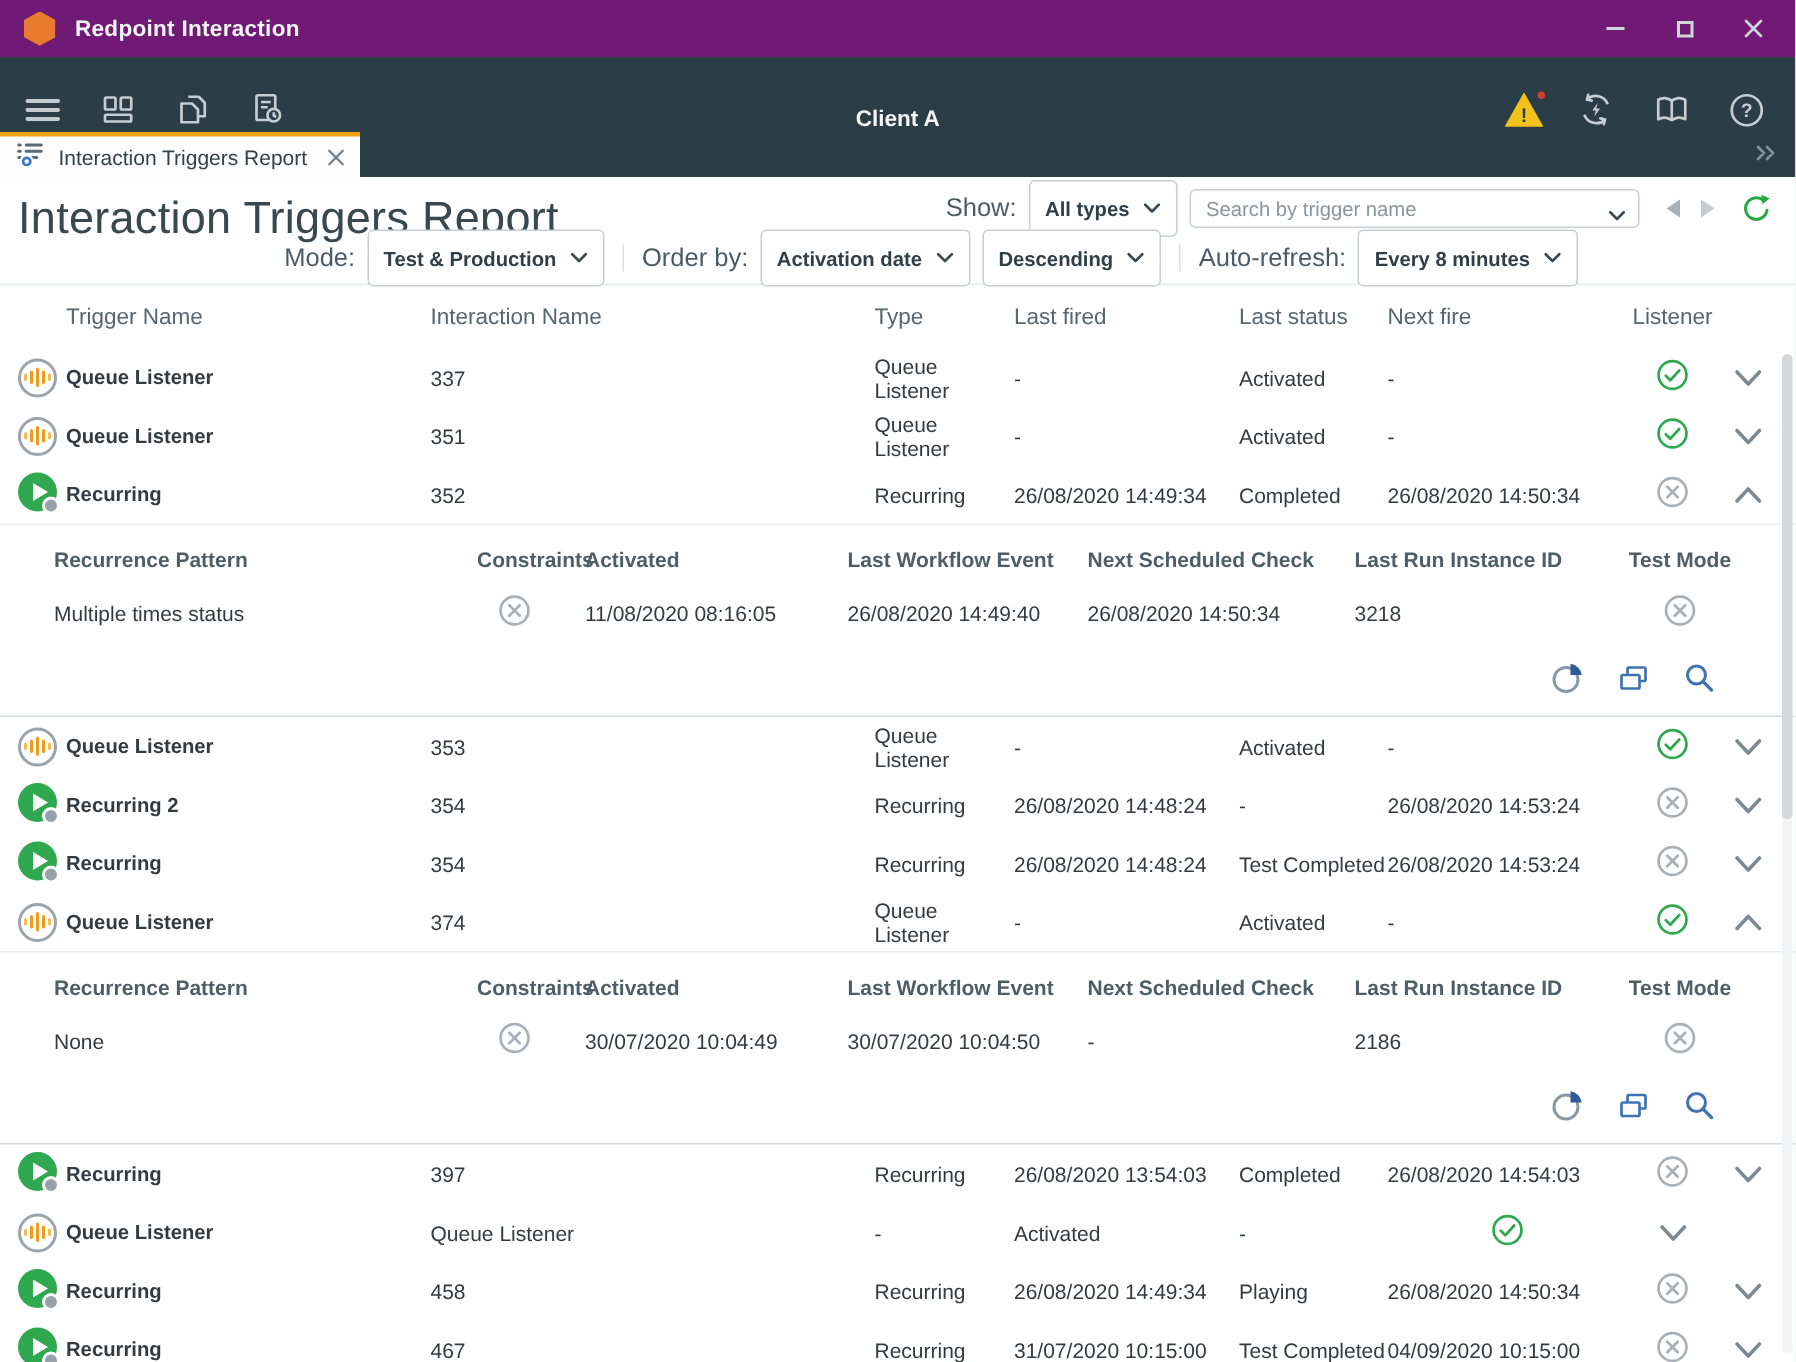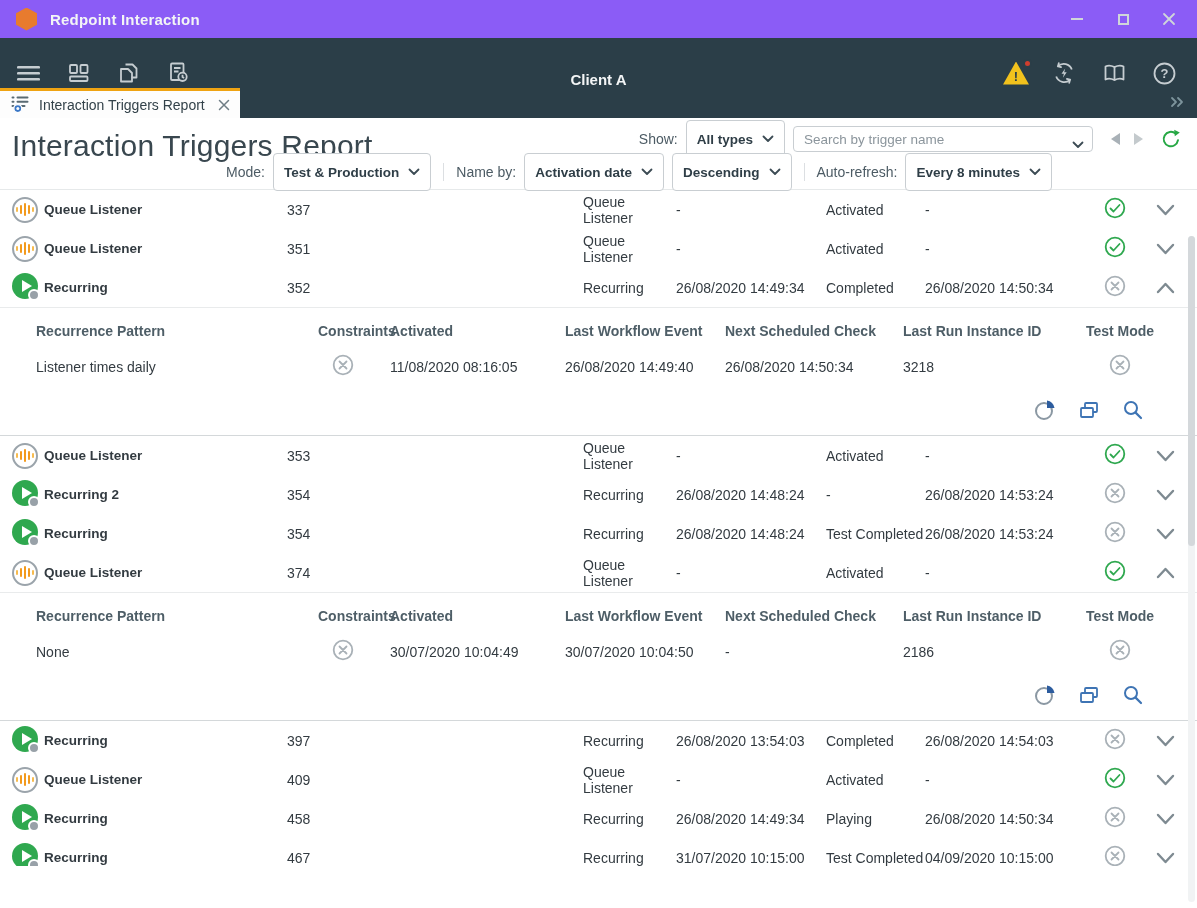--- a/index.html
+++ b/index.html
@@ -2,21 +2,21 @@
 <html><head>
 <meta charset="utf-8">
 <style>
   html,body{margin:0;padding:0;background:#e9ebec;}
   *{box-sizing:border-box;}
   .app{
     position:relative;width:1197px;height:908px;background:#fff;overflow:hidden;
     font-family:"Liberation Sans","DejaVu Sans",sans-serif;color:#333b41;
   }
   
-  .titlebar{height:38px;background:#8b5cf6;display:flex;align-items:center;padding:0 12px;}
+  .titlebar{height:38px;background:#701a75;display:flex;align-items:center;padding:0 12px;}
   .logo-hex{width:21px;height:23px;background:#e87b2e;margin:0 13px 0 4px;
     clip-path:polygon(50% 0,100% 25%,100% 75%,50% 100%,0 75%,0 25%);}
   .app-title{color:#f3f5f6;font-size:15px;font-weight:700;letter-spacing:.2px;}
   .win-controls{margin-left:auto;display:flex;align-items:center;gap:30px;padding-right:8px;}
   .wc{display:inline-flex;align-items:center;justify-content:center;width:16px;height:16px;}
   .wc-min i{display:block;width:12px;height:2px;background:#cfd6d9;}
   .wc-max i{display:block;width:11px;height:11px;border:2px solid #cfd6d9;}
   
   .toolbar{height:50px;background:#2b3e48;display:flex;align-items:flex-end;padding:0 14px;position:relative;}
   .tb-left{display:flex;align-items:center;gap:20px;}
@@ -32,21 +32,21 @@
   .tab{width:240px;height:30px;background:#fdfdfd;border-top:3px solid #efa312;display:flex;align-items:center;gap:9px;padding:0 10px;}
   .tab-label{font-size:14px;color:#33424a;white-space:nowrap;}
   .tab-close{margin-left:auto;display:inline-flex;}
   .tab-more{position:absolute;right:12px;top:7px;}
   
   .filterhead{position:relative;height:72px;background:#fff;border-bottom:1px solid #e6e9ea;}
   .page-title{position:absolute;left:12px;top:11px;margin:0;font-size:30px;font-weight:400;color:#39474f;letter-spacing:.2px;}
   .frow{position:absolute;display:flex;align-items:center;gap:8px;height:28px;}
   .frow1{top:7px;right:16px;}
   .frow2{top:40px;right:145px;}
-  .flabel{font-size:14px;color:#4c5b64;white-space:nowrap;}
+  .flabel{font-size:17px;color:#4c5b64;white-space:nowrap;}
   .dd{display:inline-flex;align-items:center;gap:9px;border:1px solid #c9ced2;border-radius:4px;
       padding:18px 10px;height:26px;font-size:13.5px;font-weight:700;color:#2f3e47;background:#fff;white-space:nowrap;}
   .searchwrap{position:relative;display:inline-flex;}
   .searchwrap input{width:300px;height:26px;border:1px solid #c9ced2;border-radius:4px;padding:0 28px 0 10px;
       font-size:13.5px;color:#333b41;font-family:inherit;outline:none;}
   .searchwrap input::placeholder{color:#8b959c;}
   .search-chev{position:absolute;right:9px;top:9px;}
   .nav-arrows{display:flex;align-items:center;gap:14px;margin-left:10px;}
   .tri-left{width:0;height:0;border-top:6px solid transparent;border-bottom:6px solid transparent;border-right:9px solid #a9b1b7;}
   .tri-right{width:0;height:0;border-top:6px solid transparent;border-bottom:6px solid transparent;border-left:9px solid #c4cacd;}
@@ -237,21 +237,21 @@
 
     <div class="frow frow2">
       <span class="flabel">Mode:</span>
       <span class="dd">
         <span>Test &amp; Production</span>
         <svg width="12" height="8" viewBox="0 0 12 8">
             <path d="M1.5 1.5L6 6l4.5-4.5" fill="none" stroke="#3c4b54" stroke-width="1.8" stroke-linecap="round" stroke-linejoin="round"></path>
           </svg>
       </span>
       <span class="vsep"></span>
-      <span class="flabel">Name by:</span>
+      <span class="flabel">Order by:</span>
       <span class="dd">
         <span>Activation date</span>
         <svg width="12" height="8" viewBox="0 0 12 8">
             <path d="M1.5 1.5L6 6l4.5-4.5" fill="none" stroke="#3c4b54" stroke-width="1.8" stroke-linecap="round" stroke-linejoin="round"></path>
           </svg>
       </span>
       <span class="dd">
         <span>Descending</span>
         <svg width="12" height="8" viewBox="0 0 12 8">
             <path d="M1.5 1.5L6 6l4.5-4.5" fill="none" stroke="#3c4b54" stroke-width="1.8" stroke-linecap="round" stroke-linejoin="round"></path>
@@ -261,20 +261,31 @@
       <span class="flabel">Auto-refresh:</span>
       <span class="dd">
         <span>Every 8 minutes</span>
         <svg width="12" height="8" viewBox="0 0 12 8">
             <path d="M1.5 1.5L6 6l4.5-4.5" fill="none" stroke="#3c4b54" stroke-width="1.8" stroke-linecap="round" stroke-linejoin="round"></path>
           </svg>
       </span>
     </div>
   </div>
 
+  <div class="thead">
+    <div></div>
+    <div>Trigger Name</div>
+    <div>Interaction Name</div>
+    <div>Type</div>
+    <div>Last fired</div>
+    <div>Last status</div>
+    <div>Next fire</div>
+    <div class="hc-listener">Listener</div>
+    <div></div>
+  </div>
 
   <div class="tbody">
   <div class="trow">
     <div><span><span class="qicon">
               <i></i>
               <i></i>
               <i></i>
               <i></i>
               <i></i>
             </span></span></div>
@@ -355,21 +366,21 @@
     <div class="dgrid dhead">
       <div>Recurrence Pattern</div>
       <div>Constraints</div>
       <div>Activated</div>
       <div>Last Workflow Event</div>
       <div>Next Scheduled Check</div>
       <div>Last Run Instance ID</div>
       <div style="text-align:center">Test Mode</div>
     </div>
     <div class="dgrid dvals">
-      <div>Listener times daily</div>
+      <div>Multiple times status</div>
       <div class="d-constraints"><span><svg width="22" height="22" viewBox="0 0 22 22">
                 <circle cx="11" cy="11" r="9.3" fill="none" stroke="#a9b1b7" stroke-width="1.8"></circle>
                 <path d="M7.5 7.5l7 7M14.5 7.5l-7 7" stroke="#a9b1b7" stroke-width="1.8" stroke-linecap="round"></path>
               </svg></span></div>
       <div>11/08/2020 08:16:05</div>
       <div>26/08/2020 14:49:40</div>
       <div>26/08/2020 14:50:34</div>
       <div>3218</div>
       <div class="d-testmode">
             <span><svg width="22" height="22" viewBox="0 0 22 22">
@@ -578,21 +589,20 @@
 
   <div class="trow">
     <div><span><span class="qicon">
               <i></i>
               <i></i>
               <i></i>
               <i></i>
               <i></i>
             </span></span></div>
     <div class="c-name">Queue Listener</div>
-    <div>409</div>
     <div>Queue Listener</div>
     <div>-</div>
     <div>Activated</div>
     <div>-</div>
     <div class="c-listener">
           <span><svg width="22" height="22" viewBox="0 0 22 22">
               <circle cx="11" cy="11" r="9.3" fill="none" stroke="#2fa84f" stroke-width="1.8"></circle>
               <path d="M6.5 11.5l3 3 6-6.5" fill="none" stroke="#2fa84f" stroke-width="1.8" stroke-linecap="round" stroke-linejoin="round"></path>
             </svg></span>
         </div>

